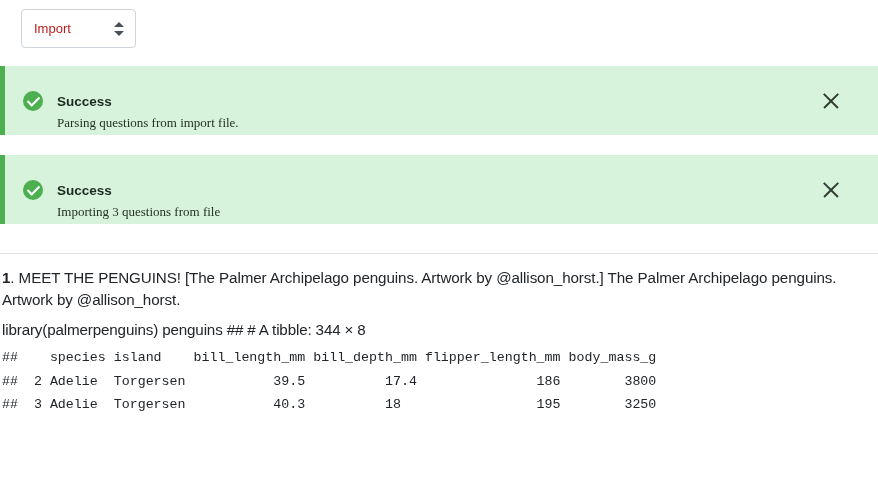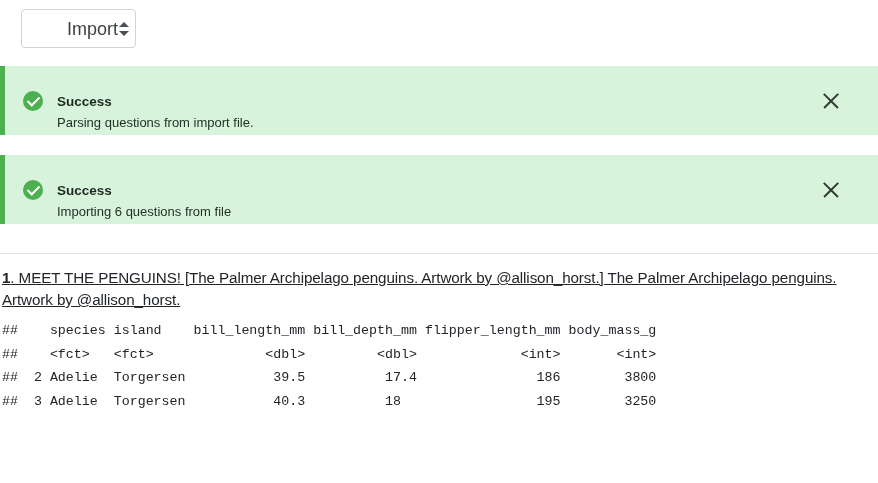--- a/index.html
+++ b/index.html
@@ -27,25 +27,24 @@
     width: 115px;
     height: 39px;
     border: 1px solid #ced4da;
     border-radius: 4px;
     background: #ffffff;
     display: flex;
     align-items: center;
     padding: 0 10px 0 12px;
   }
   .select-label {
-    font-size: 18px;
-    color: #404040;
+    font-size: 13px;
+    color: #b91c1c;
     flex: 1;
     line-height: 1;
-    margin-left: 33px;
   }
   .spinner-icon {
     width: 12px;
     height: 20px;
     position: relative;
     flex: 0 0 auto;
   }
   .spinner-icon:before,
   .spinner-icon:after {
     content: "";
@@ -107,20 +106,21 @@
     font-size: 13.5px;
     font-weight: bold;
     color: #1b2b20;
     line-height: 1.3;
   }
   .alert-body {
     font-size: 13px;
     color: #223225;
     line-height: 1.5;
     margin-top: 2px;
+    font-family: Liberation Serif, serif;
   }
   .alert-close {
     flex: 0 0 auto;
     width: 34px;
     height: 34px;
     margin-right: 30px;
     position: relative;
     cursor: pointer;
   }
   .alert-close:before,
@@ -153,21 +153,20 @@
     top: 267px;
     width: 878px;
     padding: 0 2px;
   }
   .q-para {
     font-size: 15.2px;
     color: #212529;
     line-height: 1.45;
     margin: 0 0 8px 0;
     letter-spacing: -0.1px;
-    text-decoration: underline;
   }
   .q-num { font-weight: bold; }
 
   .quote-line {
     font-size: 15.2px;
     color: #212529;
     line-height: 1.45;
     margin: 0 0 4px 0;
     white-space: nowrap;
     letter-spacing: -0.15px;
@@ -200,30 +199,30 @@
       <div class="alert-title">Success</div>
       <div class="alert-body">Parsing questions from import file.</div>
     </div>
     <span class="alert-close"></span>
   </div>
 
   <div class="alert two">
     <span class="alert-check"></span>
     <div class="alert-text">
       <div class="alert-title">Success</div>
-      <div class="alert-body">Importing 6 questions from file</div>
+      <div class="alert-body">Importing 3 questions from file</div>
     </div>
     <span class="alert-close"></span>
   </div>
 
   <div class="divider"></div>
 
   <div class="content">
     <p class="q-para"><span class="q-num">1</span><span>. MEET THE PENGUINS! [The Palmer Archipelago penguins. Artwork by @allison_horst.] The Palmer Archipelago penguins. Artwork by @allison_horst.</span></p>
+    <div class="quote-line">library(palmerpenguins) penguins ## # A tibble: 344 × 8</div>
     <div class="code-block">
       <div class="code-line">##    species island    bill_length_mm bill_depth_mm flipper_length_mm body_mass_g</div>
-      <div class="code-line">##    &lt;fct&gt;   &lt;fct&gt;              &lt;dbl&gt;         &lt;dbl&gt;             &lt;int&gt;       &lt;int&gt;</div>
       <div class="code-line">##  2 Adelie  Torgersen           39.5          17.4               186        3800</div>
       <div class="code-line">##  3 Adelie  Torgersen           40.3          18                 195        3250</div>
     </div>
   </div>
 
 </div>
 
 </body></html>

